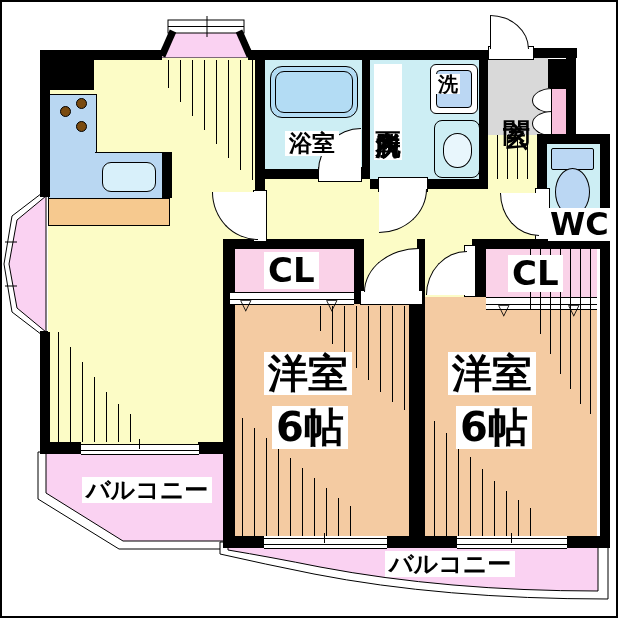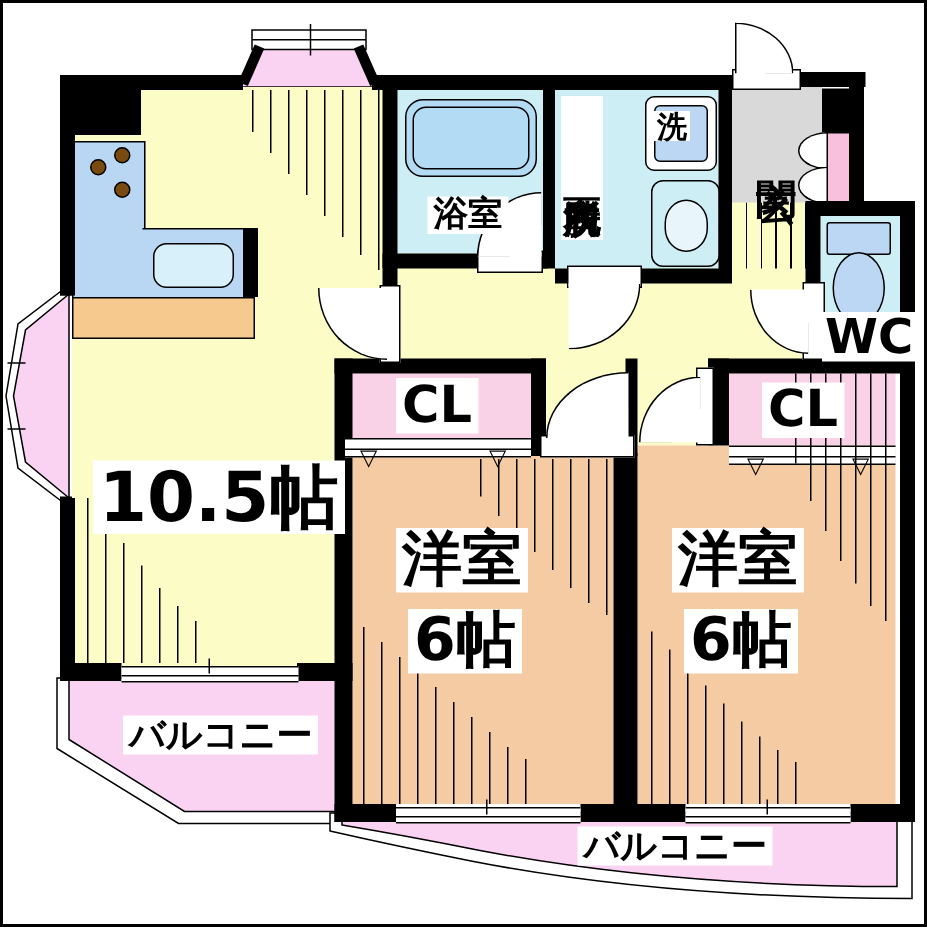--- a/index.html
+++ b/index.html
@@ -207,21 +207,20 @@
   <i class="h" style="left:432px;top:419px;height:115px"></i>
   <i class="h" style="left:444px;top:431px;height:103px"></i>
   <i class="h" style="left:456px;top:443px;height:91px"></i>
   <i class="h" style="left:468px;top:455px;height:79px"></i>
   <i class="h" style="left:480px;top:467px;height:67px"></i>
   <i class="h" style="left:492px;top:479px;height:55px"></i>
   <i class="h" style="left:504px;top:489px;height:45px"></i>
   <i class="h" style="left:516px;top:498px;height:36px"></i>
   <i class="h" style="left:528px;top:506px;height:28px"></i>
 
-  <div class="lbl" style="left:60px;top:305px;font-size:46px">10.5帖</div>
   <div class="lbl" style="left:262px;top:350px;font-size:40px">洋室</div>
   <div class="lbl" style="left:270px;top:404px;font-size:40px">6帖</div>
   <div class="lbl" style="left:446px;top:350px;font-size:40px">洋室</div>
   <div class="lbl" style="left:454px;top:404px;font-size:40px">6帖</div>
   <div class="lbl" style="left:283px;top:129px;font-size:23px">浴室</div>
   <div class="lbl vtext" style="left:372px;top:62px;height:96px;font-size:25px;padding:0 1px">洗面脱衣所</div>
   <div class="lbl" style="left:434px;top:72px;font-size:20px;padding:0 2px">洗</div>
   <div class="lbl vtext" style="left:500px;top:62px;height:70px;font-size:27px;padding:0 1px;background:transparent">玄関</div>
   <div class="lbl" style="left:546px;top:206px;font-size:32px;padding:0 2px">WC</div>
   <div class="lbl" style="left:262px;top:250px;font-size:34px">CL</div>

